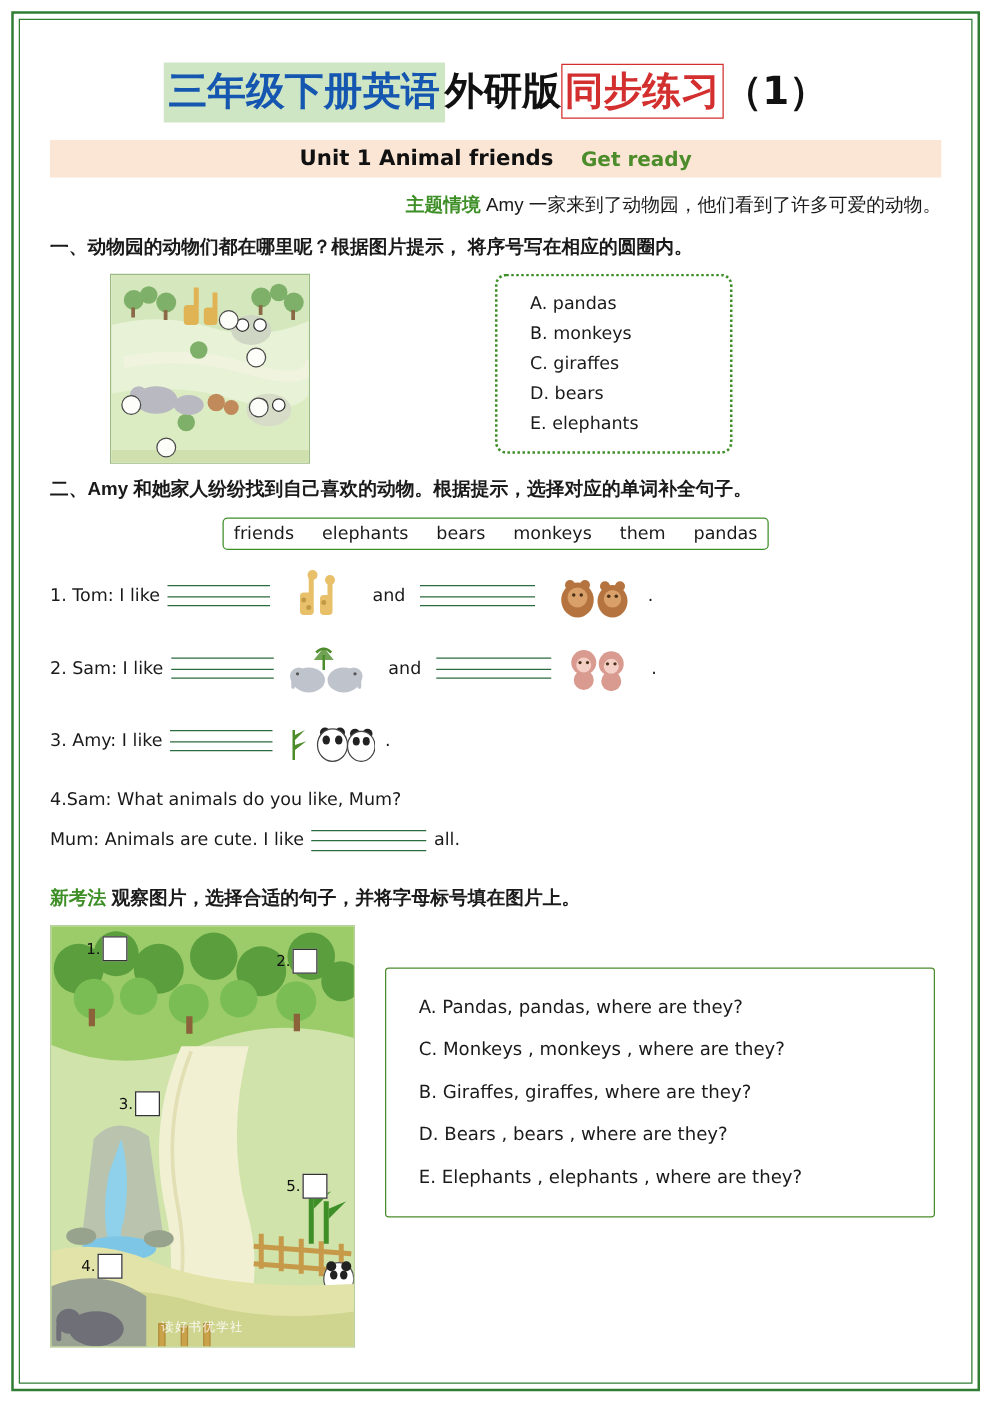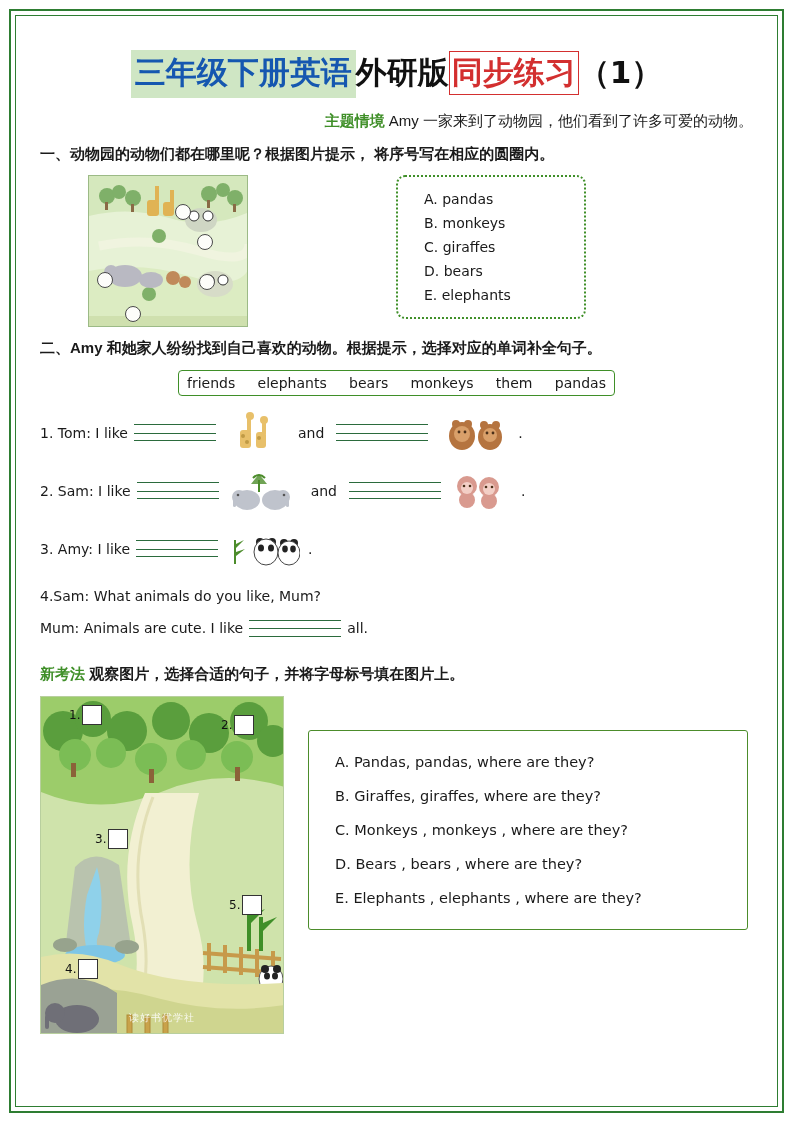--- a/index.html
+++ b/index.html
@@ -278,20 +278,24 @@
 
   <div class="content">
 
     <div class="title-row">
       <span class="t-green-bg">三年级下册英语</span>
       <span class="t-black">外研版</span>
       <span class="t-red-box">同步练习</span>
       <span class="t-paren">（1）</span>
     </div>
 
+    <div class="unit-bar">
+      <span class="unit-main">Unit 1 Animal friends</span>
+      <span class="unit-sub">Get ready</span>
+    </div>
 
     <div class="situation">
       <span class="tag-green">主题情境</span>
       <span>Amy 一家来到了动物园，他们看到了许多可爱的动物。</span>
     </div>
 
     <div class="q-line">一、动物园的动物们都在哪里呢？根据图片提示， 将序号写在相应的圆圈内。</div>
 
     <div class="sec1">
       <div class="zoo-pic">
@@ -606,21 +610,21 @@
         </div>
         <div class="num-box" style="left:188px;top:198px;">
           <span>5.</span>
           <span class="sq"></span>
         </div>
         <div class="watermark">读好书优学社</div>
       </div>
 
       <div class="sent-box">
         <div>A.  Pandas, pandas, where are they?</div>
+        <div>C.  Monkeys , monkeys , where are they?</div>
         <div>B. Giraffes, giraffes, where are they?</div>
-        <div>C.  Monkeys , monkeys , where are they?</div>
         <div>D.  Bears , bears , where are they?</div>
         <div>E.  Elephants , elephants , where are they?</div>
       </div>
     </div>
 
   </div>
 </div>
 
 </body></html>

